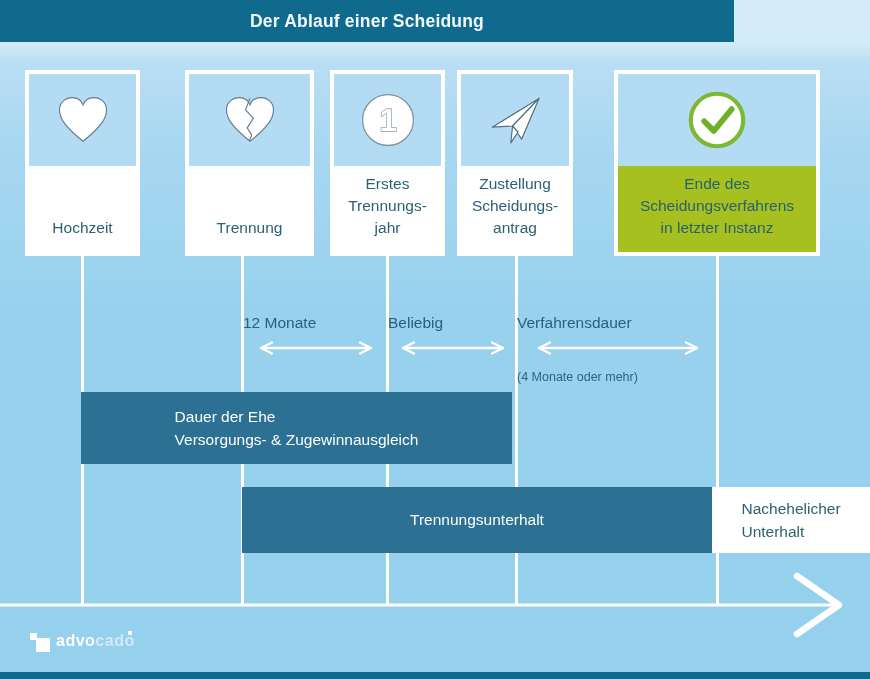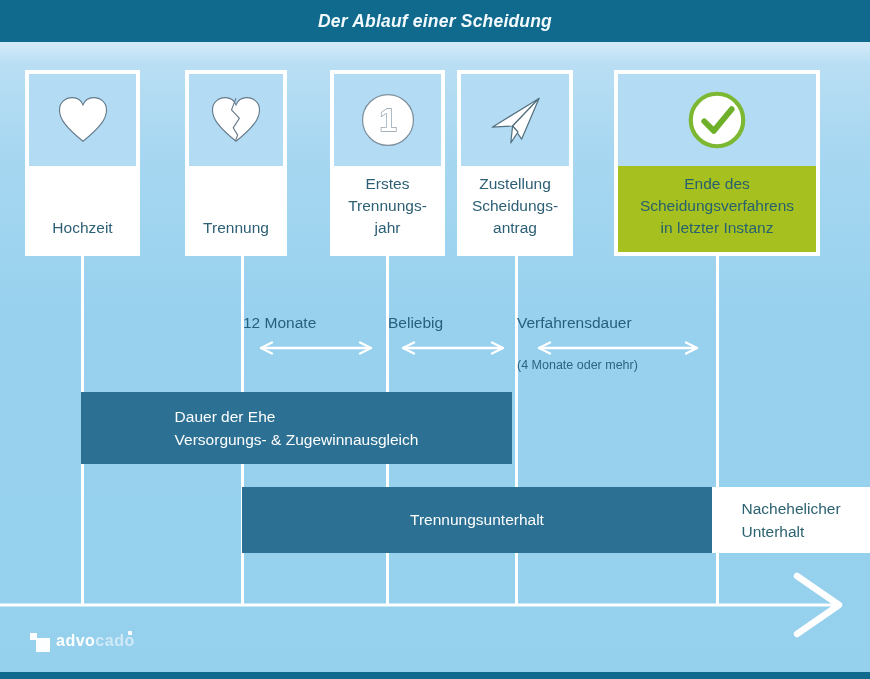--- a/index.html
+++ b/index.html
@@ -3,38 +3,38 @@
 <meta charset="utf-8">
 <style>
   html,body{margin:0;padding:0;background:#e8eef2;}
   *{box-sizing:border-box;}
   .stage{
     position:relative;width:870px;height:679px;overflow:hidden;
     font-family:"Liberation Sans",sans-serif;
     background:linear-gradient(180deg,#d4ebf8 42px,#b9def4 64px,#a7d7f1 150px,#97d1ee 320px,#95d0ed 100%);
   }
   
-  .titlebar{position:absolute;left:0;top:0;width:870px;height:42px;background:#0f6a8e;font-style:italic;}
+  .titlebar{position:absolute;left:0;top:0;width:734px;height:42px;background:#0f6a8e;}
   .titlebar h1{margin:0;line-height:42px;text-align:center;color:#f3fafd;font-size:17.5px;font-weight:bold;letter-spacing:.2px;}
   .footerbar{position:absolute;left:0;bottom:0;width:870px;height:7px;background:#0f6a8e;}
   
   .vline{position:absolute;top:256px;width:3px;height:350px;background:#ffffff;z-index:1;}
   
   .card{position:absolute;top:70px;height:186px;background:#ffffff;padding:4px;z-index:2;}
   .card .icon-area{height:92px;background:#b3dcf4;display:flex;align-items:center;justify-content:center;}
   .card .label-area{
     height:86px;background:#ffffff;display:flex;align-items:flex-end;justify-content:center;
     text-align:center;padding-bottom:13px;color:#2d5f75;font-size:15.5px;line-height:1.42;
   }
   .card.highlight .label-area{background:#a6c01f;color:#27616e;}
   .pre{white-space:pre-line;}
   
   .interval{position:absolute;top:314px;color:#26607c;font-size:15.5px;z-index:2;}
   .interval .arrow{display:block;margin:8px auto 0;}
-  .interval .sub{font-size:12.5px;margin-top:2px;color:#2a647f;}
+  .interval .sub{font-size:12.5px;margin-top:14px;color:#2a647f;}
   
   .bar{
     position:absolute;display:flex;align-items:center;justify-content:center;
     background:#2c7093;color:#fdfefe;font-size:15.5px;line-height:1.5;z-index:2;
   }
   .bar.white{background:#ffffff;color:#2b6170;}
   
   .timeline{position:absolute;left:0;top:570px;z-index:3;}
   
   .logo{position:absolute;left:30px;top:628px;display:flex;align-items:center;z-index:4;}
@@ -64,21 +64,21 @@
     <div class="icon-area">
       <svg width="56" height="56" viewBox="0 0 100 100">
         <path d="M50 88 C20 64 8 48 8 32 C8 18 19 10 31 10 C40 10 47 15 50 23 C53 15 60 10 69 10 C81 10 92 18 92 32 C92 48 80 64 50 88 Z" fill="#ffffff" stroke="#64798a" stroke-width="2"></path>
       </svg>
     </div>
     <div class="label-area">
       <span class="pre">Hochzeit</span>
     </div>
   </div>
 
-  <div class="card" style="left:185px;width:102px">
+  <div class="card" style="left:185px;width:129px">
     <div class="icon-area">
       <svg width="56" height="56" viewBox="0 0 100 100">
         <path d="M50 88 C20 64 8 48 8 32 C8 18 19 10 31 10 C40 10 47 15 50 23 C53 15 60 10 69 10 C81 10 92 18 92 32 C92 48 80 64 50 88 Z" fill="#ffffff" stroke="#64798a" stroke-width="2"></path>
         <polyline points="50,11 42,32 56,47 45,64 53,77 49,87" fill="none" stroke="#64798a" stroke-width="2"></polyline>
       </svg>
     </div>
     <div class="label-area">
       <span class="pre">Trennung</span>
     </div>
   </div>

